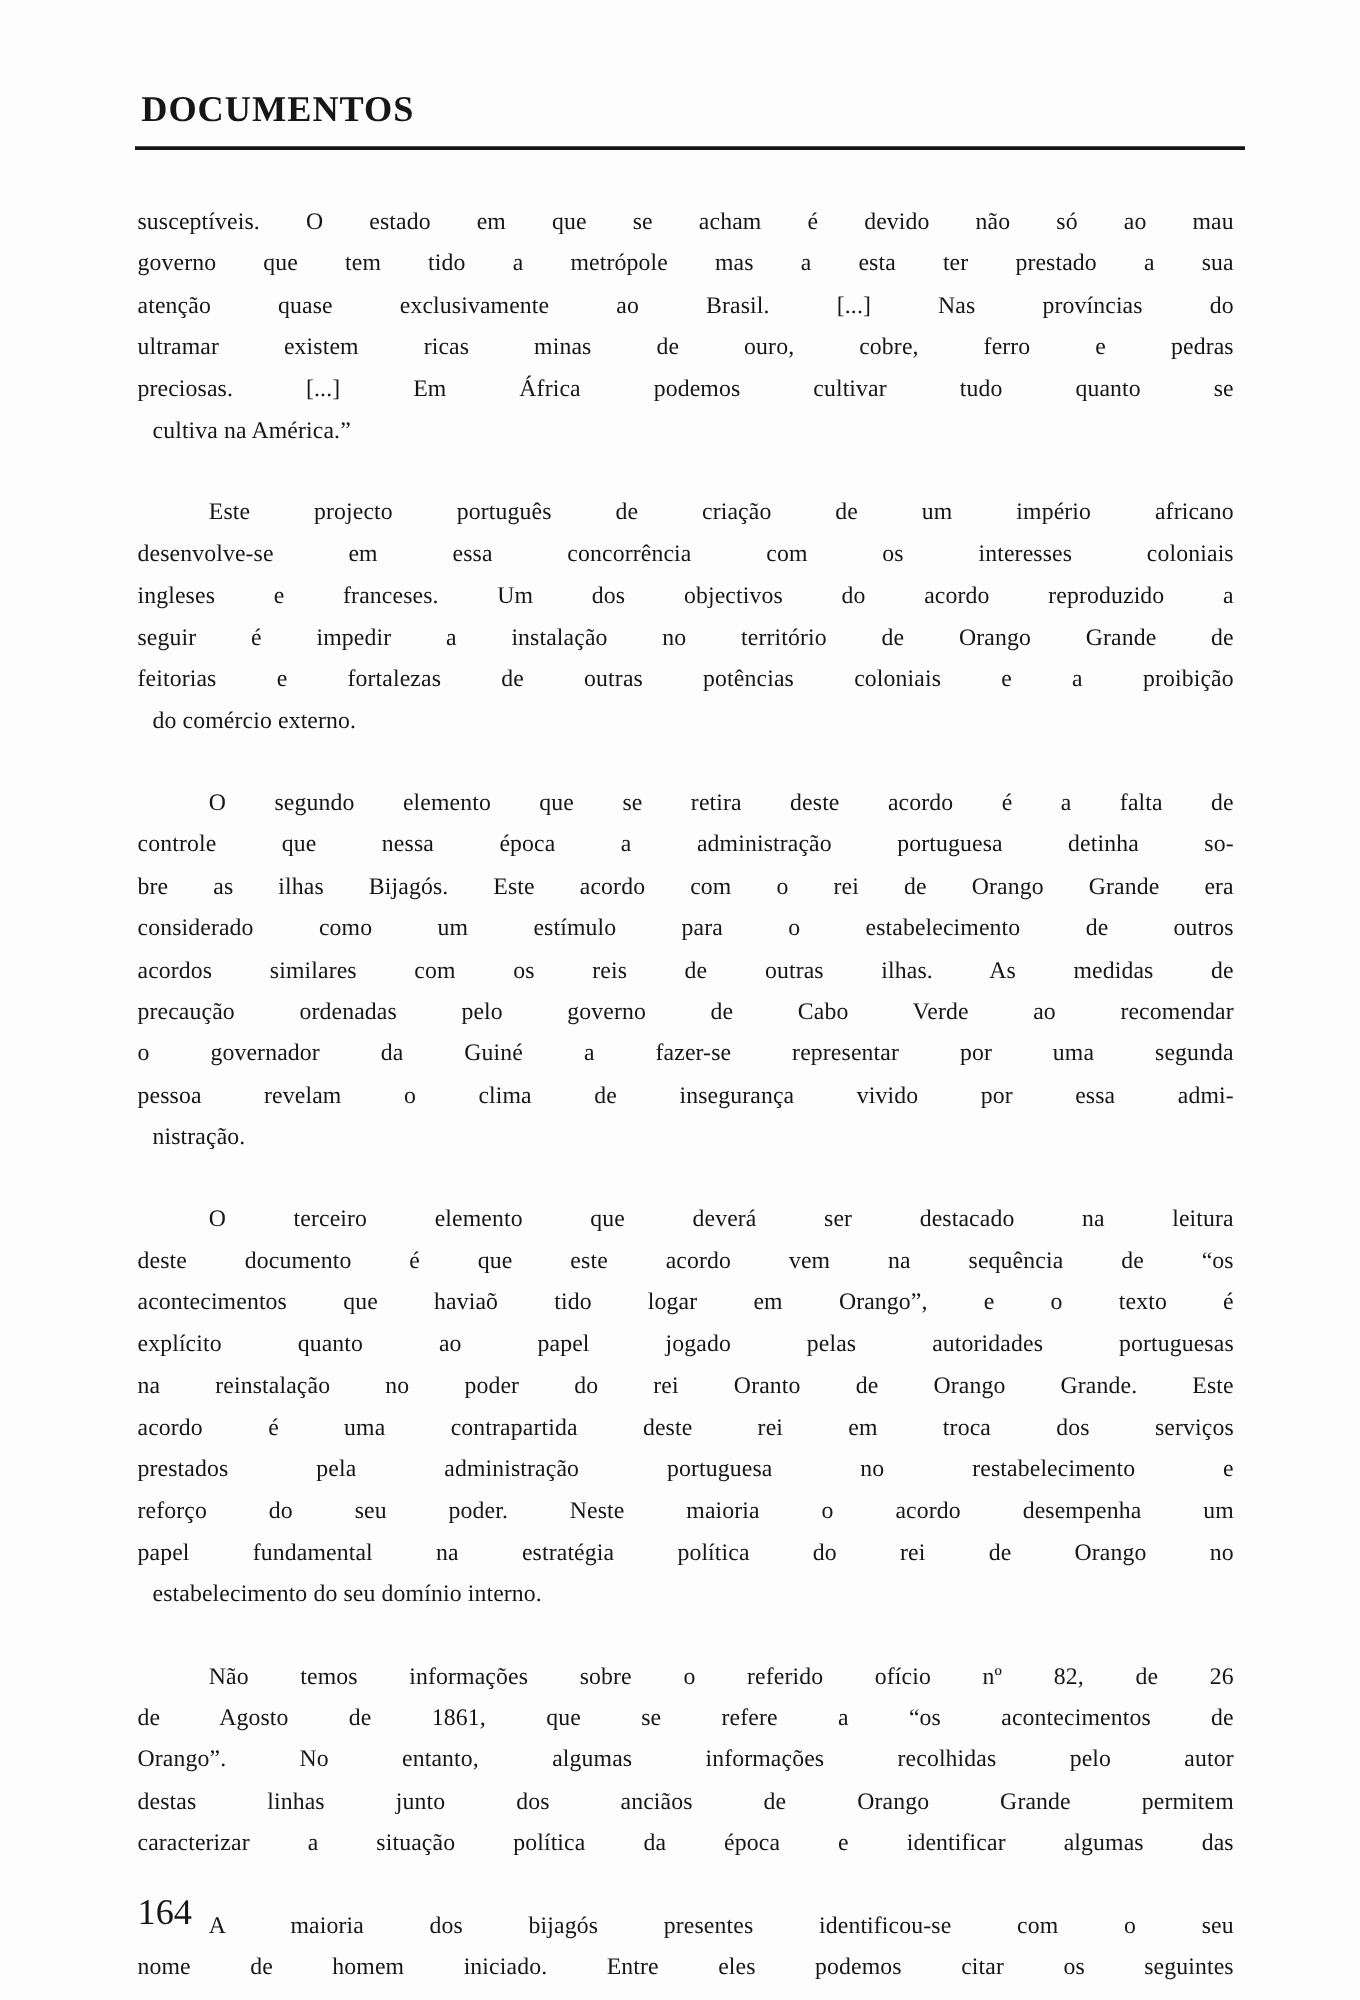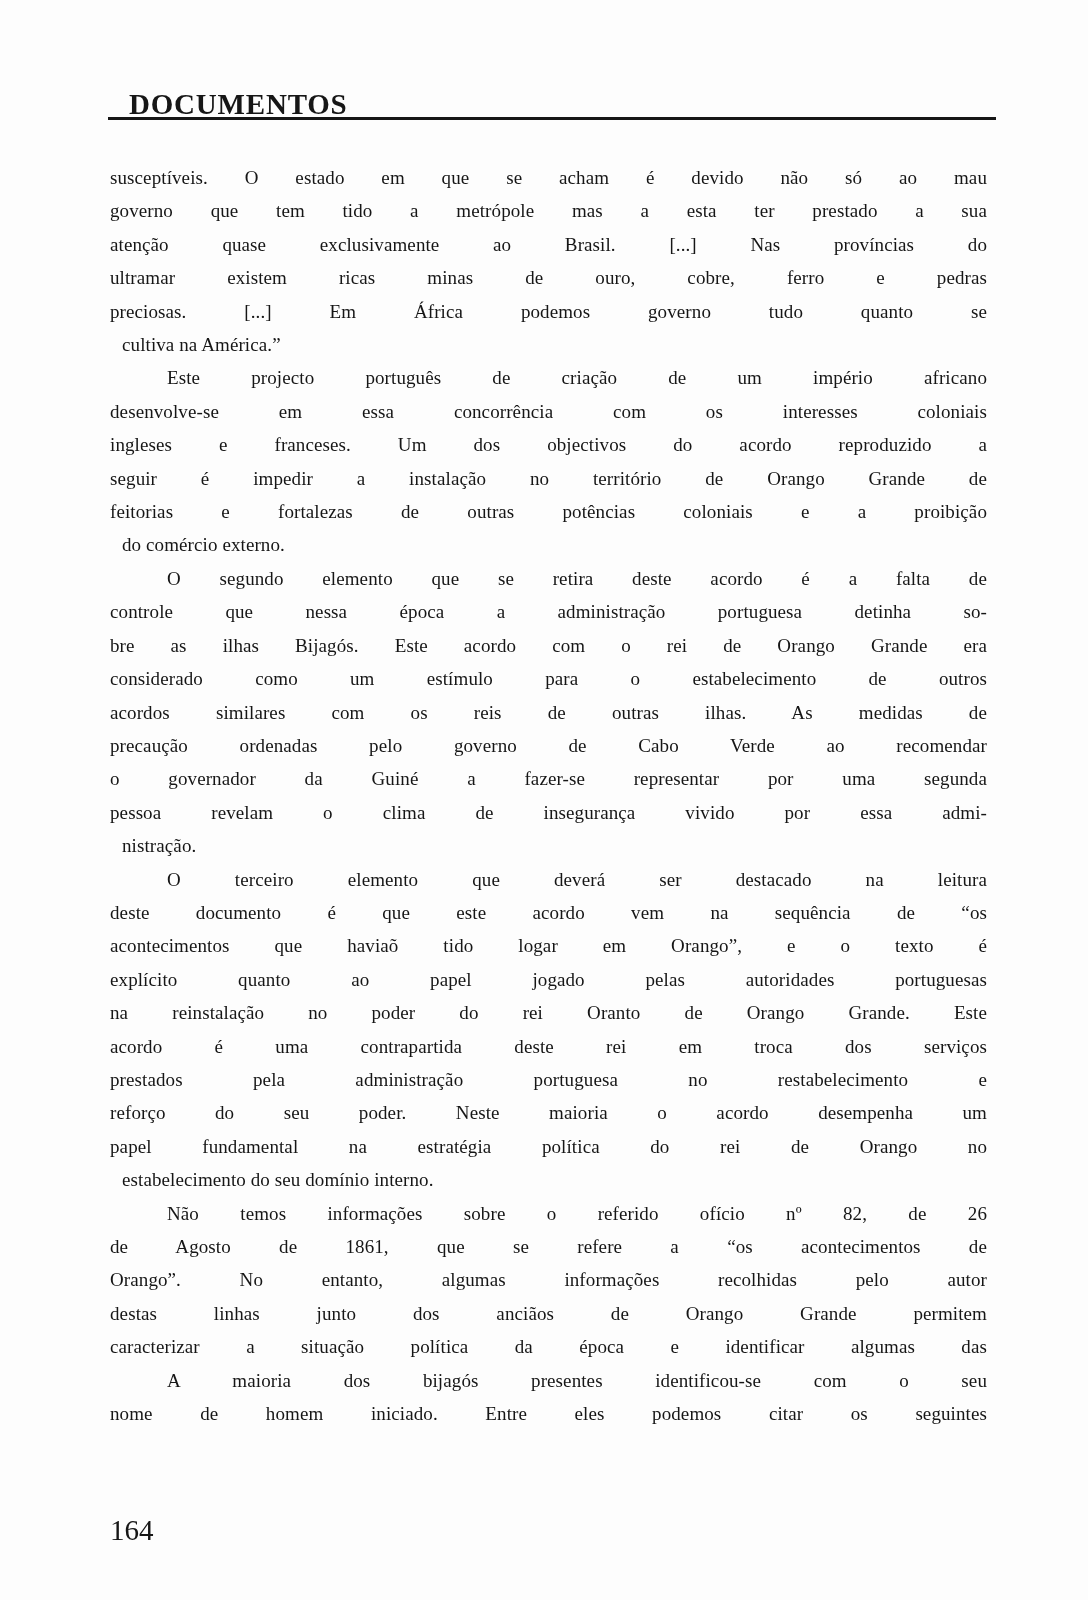--- a/index.html
+++ b/index.html
@@ -14,21 +14,21 @@
     margin: 0 auto;
     background: var(--paper, #fdfdfd);
     color: var(--ink, #161616);
     font-family: "Liberation Serif", "DejaVu Serif", serif;
     overflow: hidden;
   }
   .running-head {
     position: absolute;
     left: 113px;
     top: 74px;
-    margin: 16px;
+    margin: 0;
     font-size: 29px;
     font-weight: bold;
     letter-spacing: 0.8px;
     line-height: 1;
   }
   .head-rule {
     position: absolute;
     left: 108px;
     top: 117px;
     width: 888px;
@@ -52,20 +52,21 @@
     text-align-last: justify;
     white-space: normal;
     letter-spacing: 0.1px;
   }
   .line.last {
     text-align-last: left;
     margin-left: 12px;
   }
   .line.indented {
     text-indent: 57px;
+    margin-top: 32px;
   }
   .page-number {
     position: absolute;
     left: 110px;
     top: 1513px;
     font-size: 29px;
     line-height: 1.2;
   }
 </style>
 </head>
@@ -76,21 +77,21 @@
   <h1 class="running-head">DOCUMENTOS</h1>
 
   <div class="head-rule"></div>
 
   <main class="text-block" id="text-block">
       <div class="para">
         <div class="line">susceptíveis. O estado em que se acham é devido não só ao mau</div>
         <div class="line">governo que tem tido a metrópole mas a esta ter prestado a sua</div>
         <div class="line">atenção quase exclusivamente ao Brasil. [...] Nas províncias do</div>
         <div class="line">ultramar existem ricas minas de ouro, cobre, ferro e pedras</div>
-        <div class="line">preciosas. [...] Em África podemos governo tudo quanto se</div>
+        <div class="line">preciosas. [...] Em África podemos cultivar tudo quanto se</div>
         <div class="line last">cultiva na América.”</div>
       </div>
       <div class="para">
         <div class="line indented">Este projecto português de criação de um império africano</div>
         <div class="line">desenvolve-se em essa concorrência com os interesses coloniais</div>
         <div class="line">ingleses e franceses. Um dos objectivos do acordo reproduzido a</div>
         <div class="line">seguir é impedir a instalação no território de Orango Grande de</div>
         <div class="line">feitorias e fortalezas de outras potências coloniais e a proibição</div>
         <div class="line last">do comércio externo.</div>
       </div>

